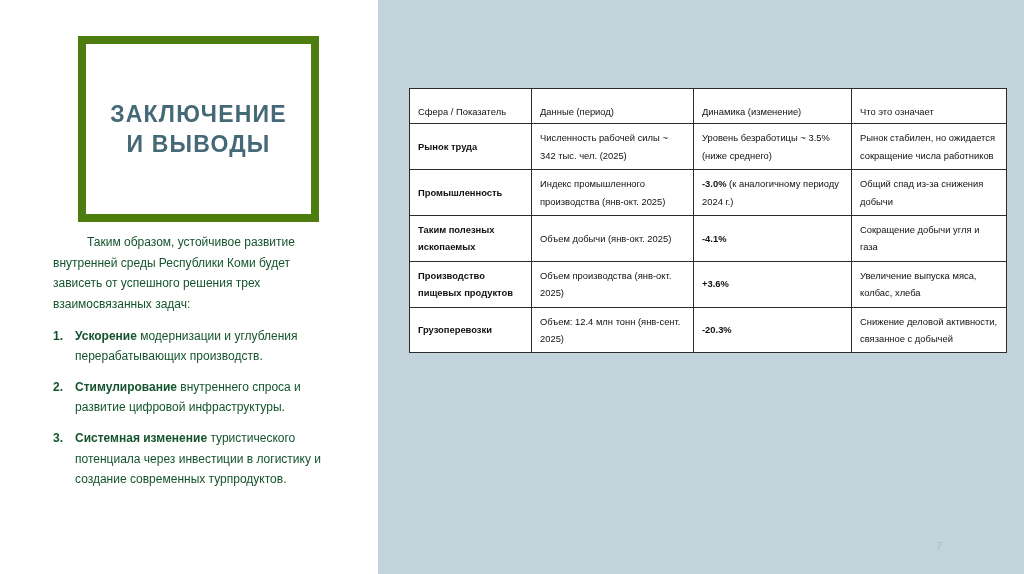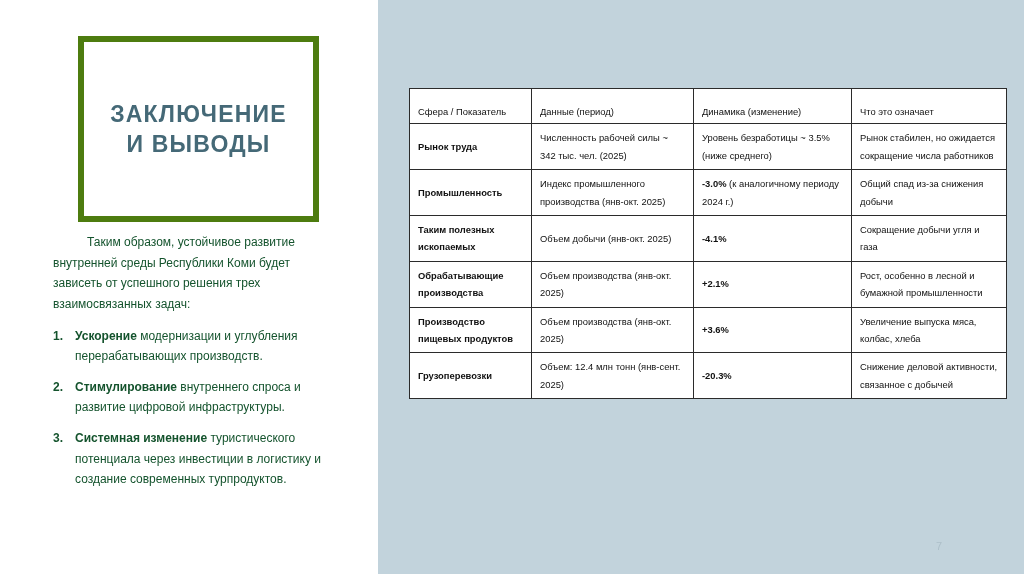--- a/index.html
+++ b/index.html
@@ -36,21 +36,21 @@
     position: relative;
   }
 
   
   #title-box {
     position: absolute;
     left: 78px;
     top: 36px;
     width: 241px;
     height: 186px;
-    border: 6px solid #4d7c0f;
+    border: 8px solid #4d7c0f;
     background: #ffffff;
     display: flex;
     align-items: center;
     justify-content: center;
   }
   #title-text {
     color: #456977;
     font-size: 23px;
     font-weight: bold;
     letter-spacing: 1.2px;
@@ -200,26 +200,20 @@
               <td class="dyn"><span class="pct">-3.0%</span><span> (к аналогичному периоду 2024 г.)</span></td>
               <td class="meaning">Общий спад из-за снижения добычи</td>
             </tr>
             <tr>
               <td class="sphere">Таким полезных ископаемых</td>
               <td class="data">Объем добычи (янв-окт. 2025)</td>
               <td class="dyn"><span class="pct">-4.1%</span></td>
               <td class="meaning">Сокращение добычи угля и газа</td>
             </tr>
             <tr>
-              <td class="sphere">Обрабатывающие производства</td>
-              <td class="data">Объем производства (янв-окт. 2025)</td>
-              <td class="dyn"><span class="pct">+2.1%</span></td>
-              <td class="meaning">Рост, особенно в лесной и бумажной промышленности</td>
-            </tr>
-            <tr>
               <td class="sphere">Производство пищевых продуктов</td>
               <td class="data">Объем производства (янв-окт. 2025)</td>
               <td class="dyn"><span class="pct">+3.6%</span></td>
               <td class="meaning">Увеличение выпуска мяса, колбас, хлеба</td>
             </tr>
             <tr>
               <td class="sphere">Грузоперевозки</td>
               <td class="data">Объем: 12.4 млн тонн (янв-сент. 2025)</td>
               <td class="dyn"><span class="pct">-20.3%</span></td>
               <td class="meaning">Снижение деловой активности, связанное с добычей</td>

